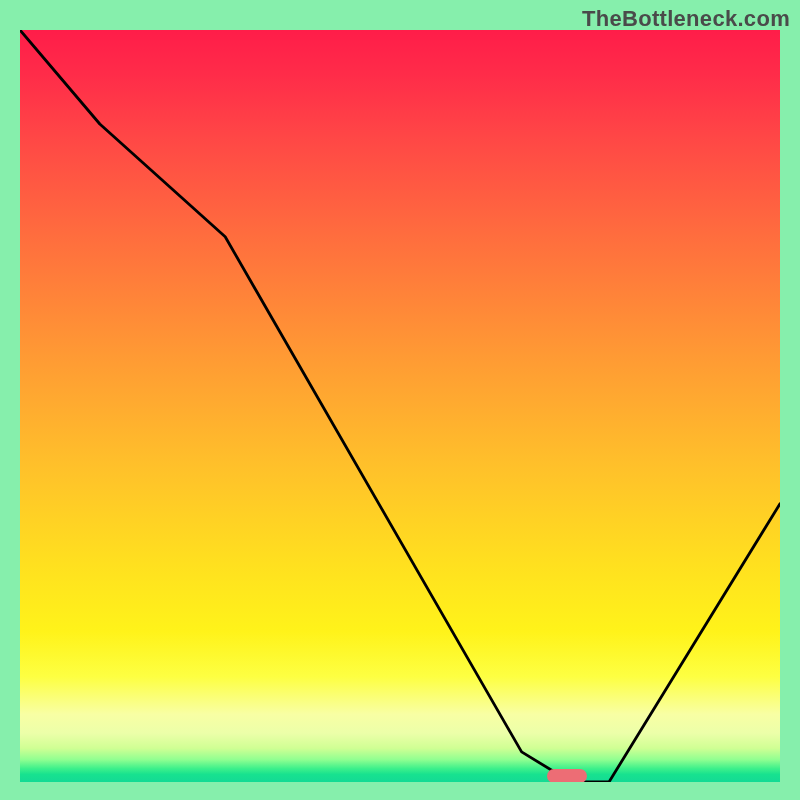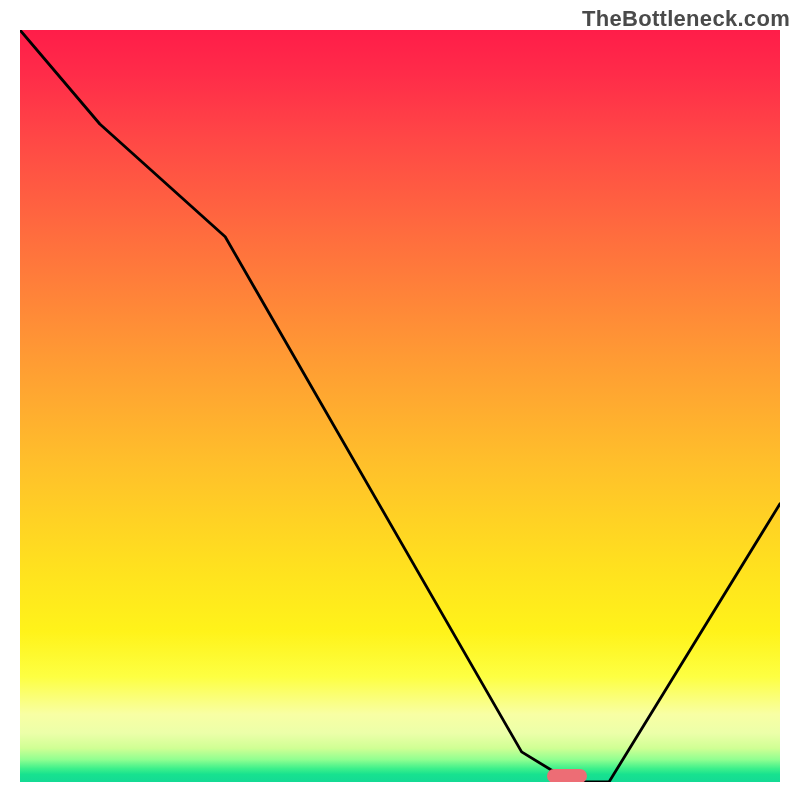--- a/index.html
+++ b/index.html
@@ -8,21 +8,21 @@
     width: 800px;
     height: 800px;
     overflow: hidden;
     background: #000;
     font-family: Arial, Helvetica, sans-serif;
   }
   .outer {
     position: relative;
     width: 800px;
     height: 800px;
-    background: #ffffff;
+    background: #86efac;
   }
   .watermark {
     position: absolute;
     top: 6px;
     right: 10px;
     color: #4a4a4a;
     font-size: 22px;
     font-weight: 600;
     letter-spacing: 0.3px;
     z-index: 5;

